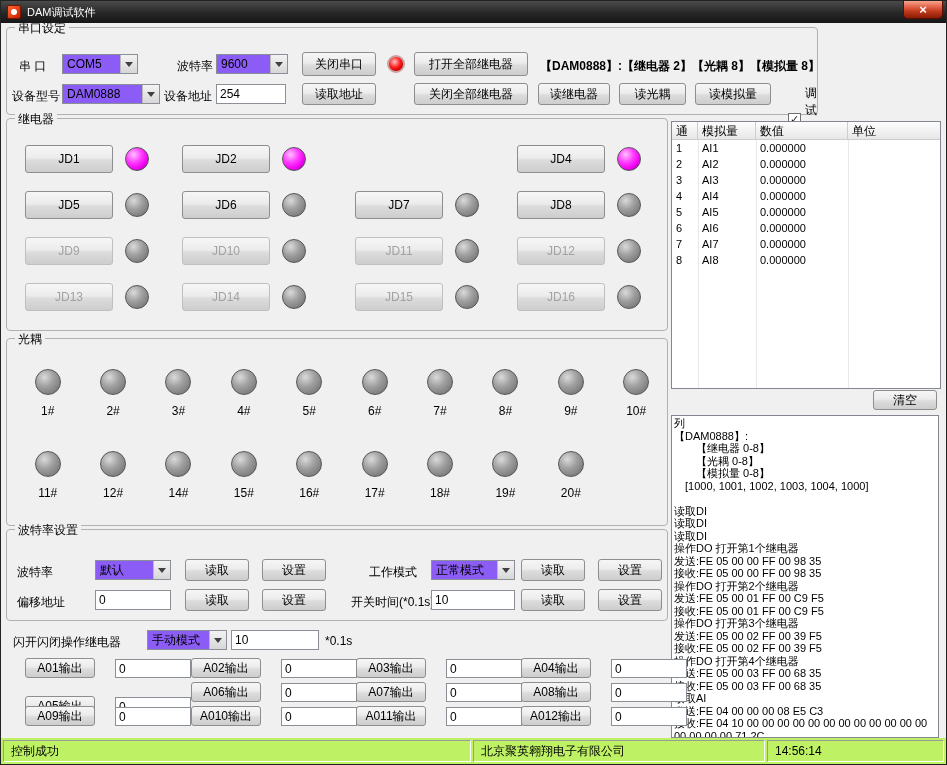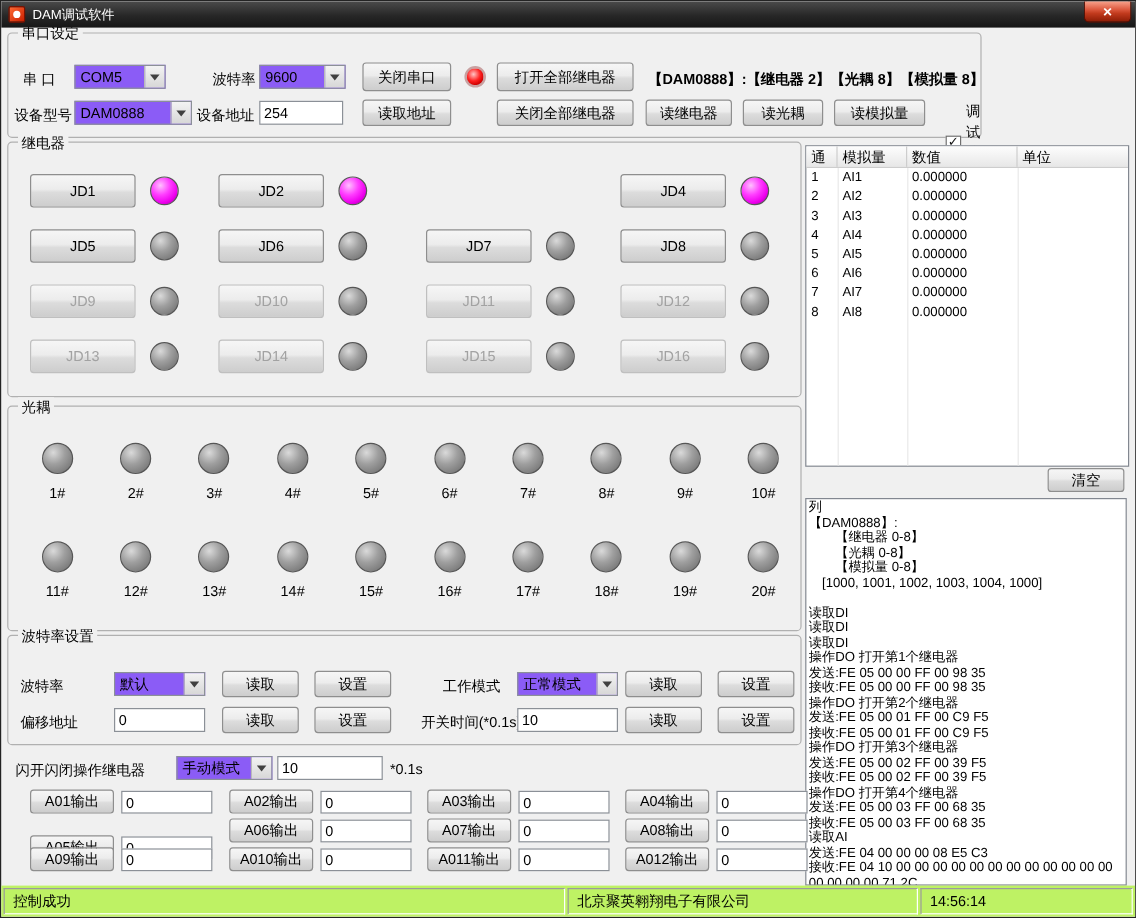--- a/index.html
+++ b/index.html
@@ -46,21 +46,21 @@
   .w1{width:26px}.w2{width:58px}.w3{width:92px}.w4{flex:1}
   .vl{position:absolute;top:18px;bottom:0;width:1px;background:#e9e9e9}
   
   .optorow{position:absolute;left:8px;display:flex}
   .optocell{width:65.4px;display:flex;flex-direction:column;align-items:center}
   .optolbl{margin-top:9px;font-size:12px}
   
   .logpanel{position:absolute;left:670px;top:414px;width:268px;height:323px;background:#fff;border:1px solid #828790;overflow:hidden}
   .logtext{padding:1px 2px;font-size:11px;line-height:12.5px;white-space:pre-wrap;word-break:break-all}
   
-  .aocell{position:absolute;display:flex;gap:6px}
+  .aocell{position:absolute;display:flex;gap:20px}
   .aob{position:static;width:70px;height:20px}
   .aoi{position:static;width:76px;height:19px;margin-top:1px}
   
   .chk{position:absolute;display:flex;align-items:center;gap:4px;font-size:12px}
   .box{width:13px;height:13px;background:#fff;border:1px solid #6f6f6f;font-size:11px;line-height:11px;text-align:center;color:#1a1a1a;flex:none}
   
   .statusbar{position:absolute;left:0;right:0;bottom:0;height:26px;background:#bef264;display:flex;gap:2px;padding:2px}
   .scell{border:1px solid;border-color:#9b9b9b #ffffff #ffffff #9b9b9b;display:flex;align-items:center;padding-left:7px;font-size:12px;white-space:nowrap;overflow:hidden}
 </style>
 </head>
@@ -300,24 +300,20 @@
         </div>
     </div>
     <div class="optorow" style="top:112px">
       <div class="optocell">
           <span class="led sz26 led-off"></span>
           <span class="optolbl">11#</span>
         </div>
       <div class="optocell">
           <span class="led sz26 led-off"></span>
           <span class="optolbl">12#</span>
-        </div>
-      <div class="optocell">
-          <span class="led sz26 led-off"></span>
-          <span class="optolbl">13#</span>
         </div>
       <div class="optocell">
           <span class="led sz26 led-off"></span>
           <span class="optolbl">14#</span>
         </div>
       <div class="optocell">
           <span class="led sz26 led-off"></span>
           <span class="optolbl">15#</span>
         </div>
       <div class="optocell">

